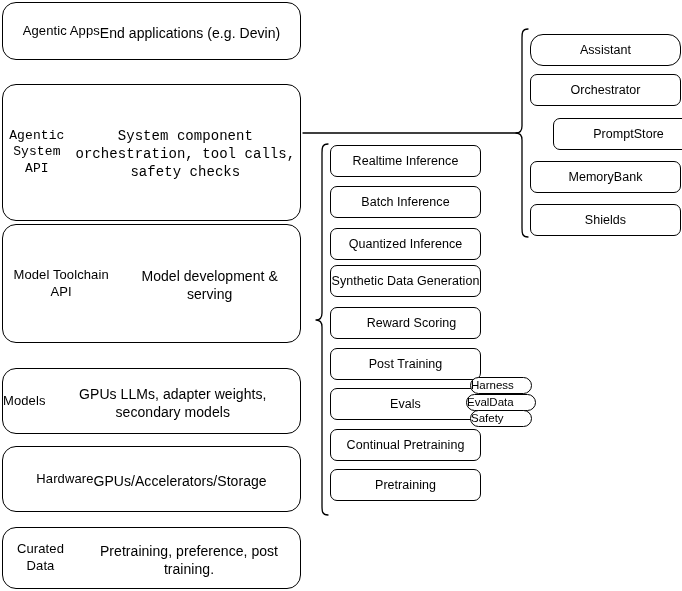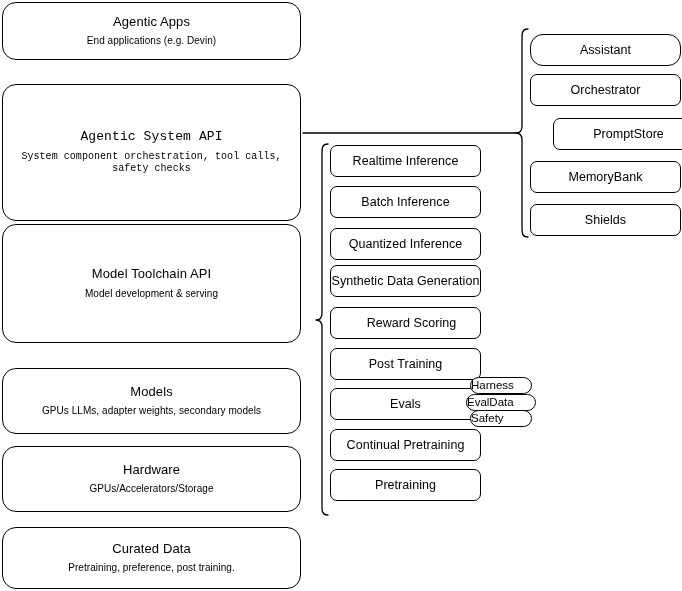--- a/index.html
+++ b/index.html
@@ -21,38 +21,38 @@
     background: #ffffff;
   }
 
   
   .box {
     position: absolute;
     box-sizing: border-box;
     border: 1.3px solid #000000;
     background: #ffffff;
     display: flex;
-    flex-direction: column;
+    flex-direction: row;
     align-items: center;
     justify-content: center;
     text-align: center;
     line-height: 1.28;
   }
   
   .layer {
     border-radius: 14px;
     left: 2px;
     width: 299px;
   }
   .layer .title {
     font-size: 13px;
     letter-spacing: 0.1px;
   }
   .layer .subtitle {
-    font-size: 10px;
+    font-size: 14px;
     margin-top: 5px;
     letter-spacing: 0.05px;
   }
 
   
   .chip {
     border-radius: 7px;
     height: 32px;
     font-size: 12.5px;
     letter-spacing: 0.05px;

